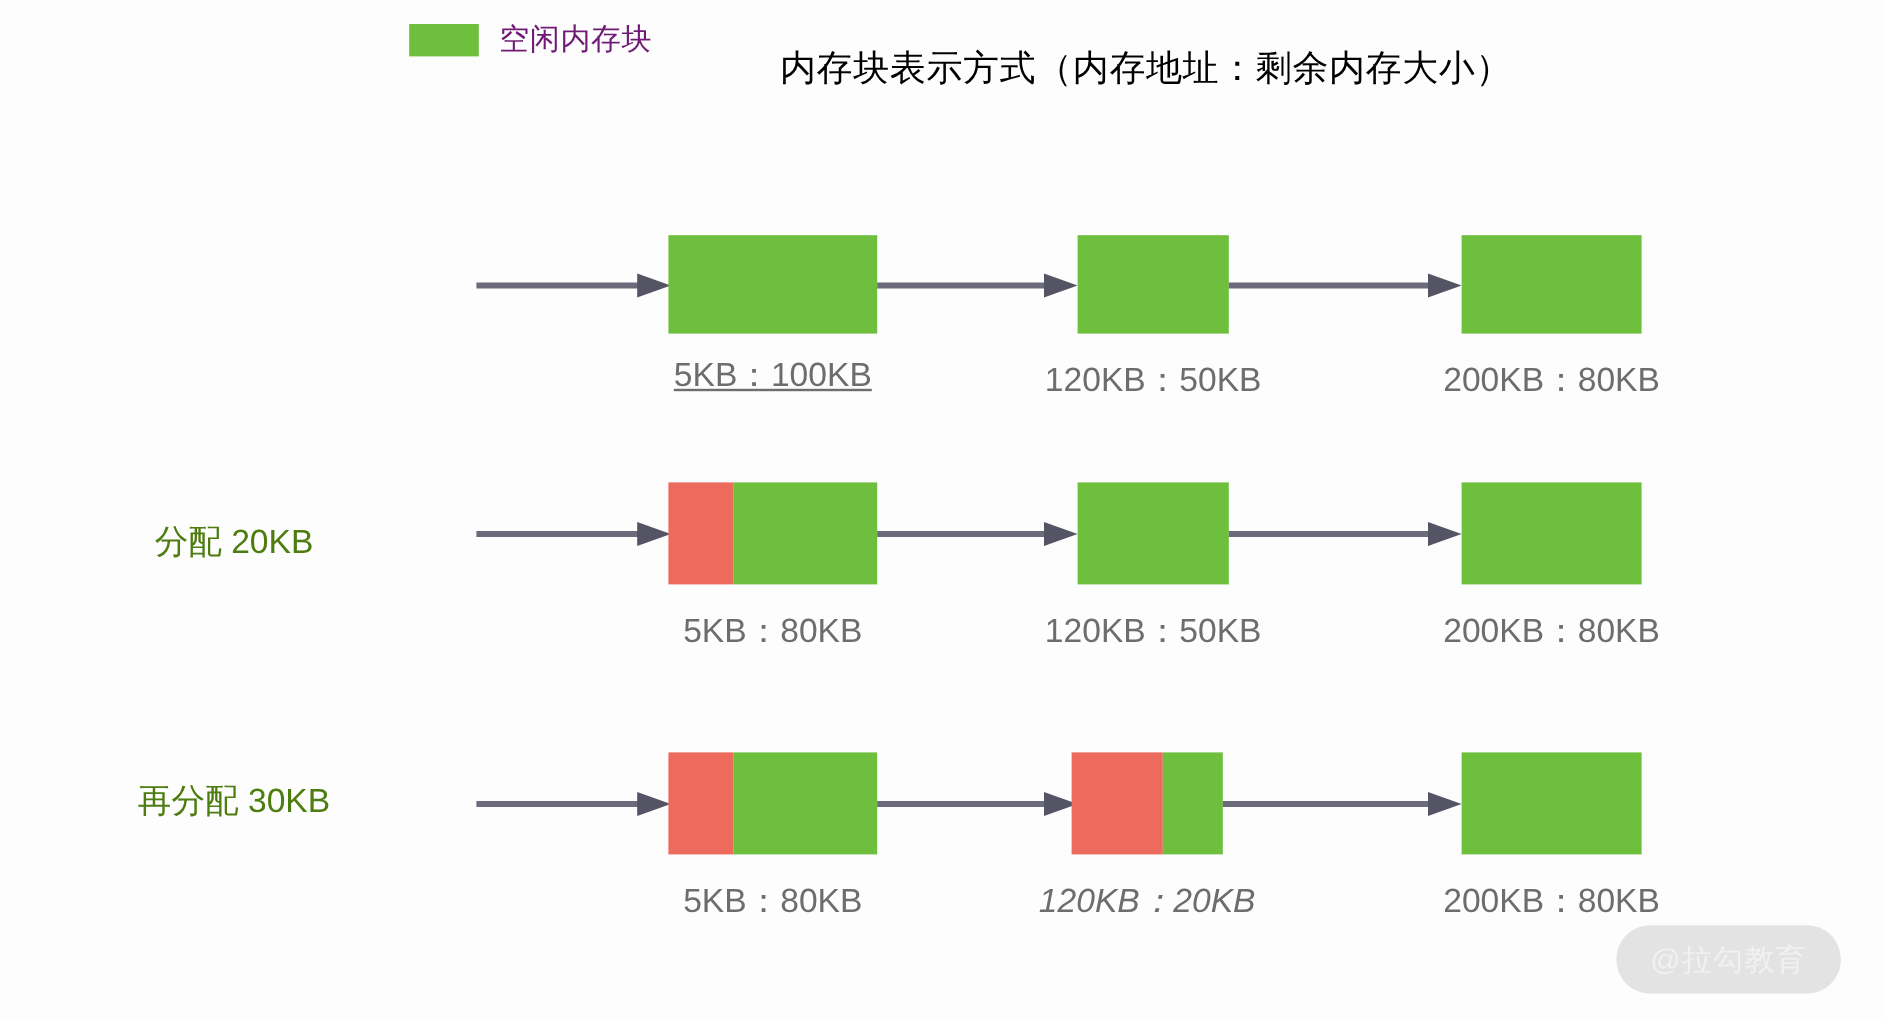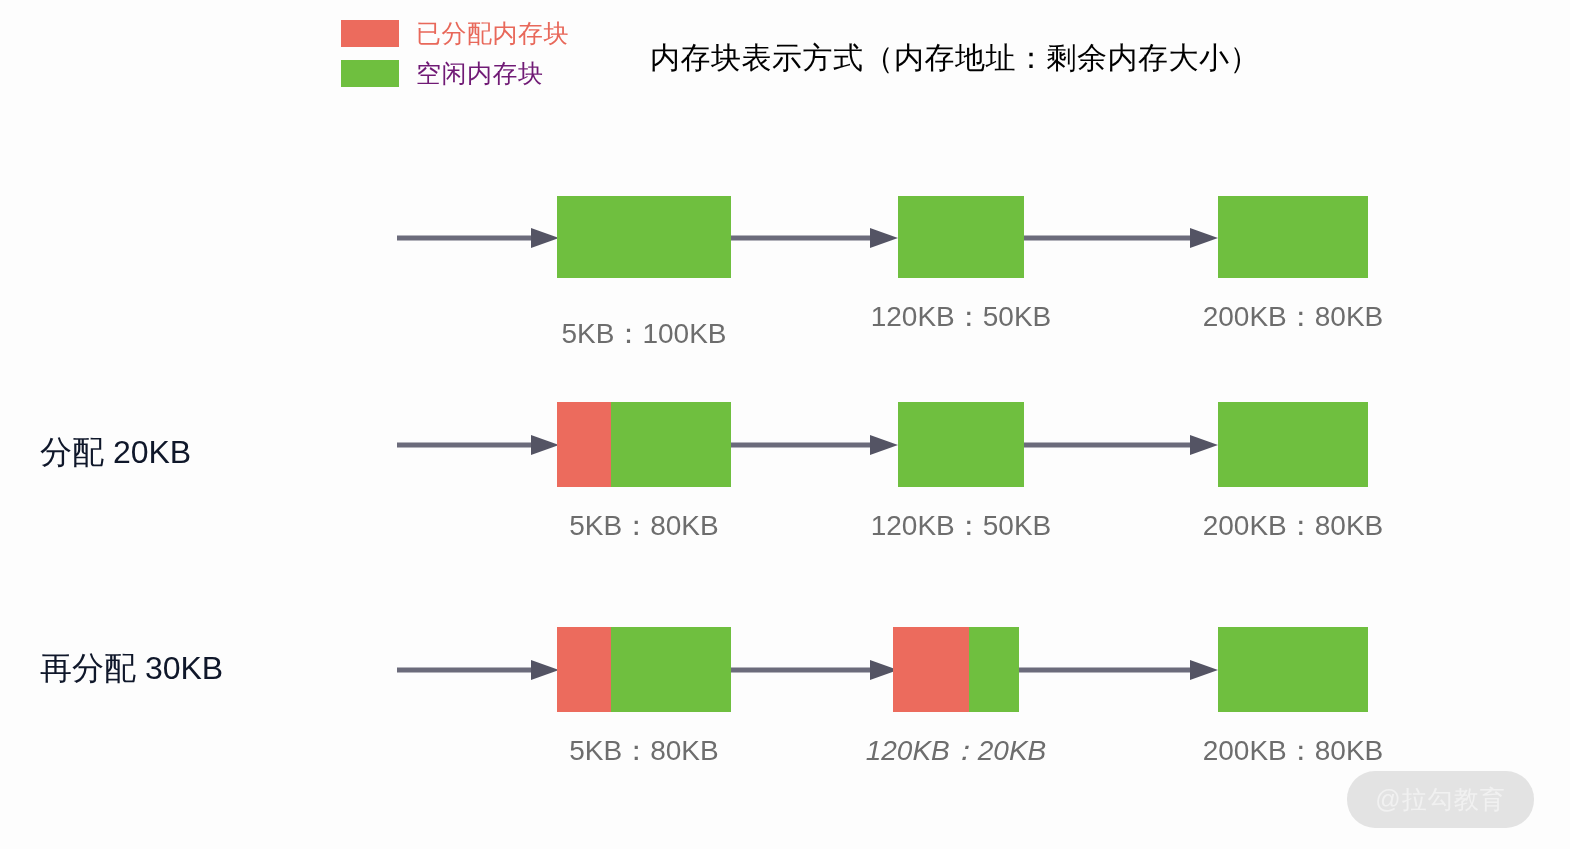--- a/index.html
+++ b/index.html
@@ -59,24 +59,24 @@
   }
 
   
   .row {
     position: absolute;
     left: 0;
     width: 1570px;
   }
   .row-label {
     position: absolute;
-    text-align: left;
-    font-size: 32px;
+    text-align: center;
+    font-size: 28px;
     line-height: 36px;
-    color: #0f172a;
+    color: #4d7c0f;
     white-space: nowrap;
   }
 
   
   .block {
     position: absolute;
     display: flex;
     box-sizing: border-box;
   }
   .seg { height: 100%; }
@@ -118,44 +118,40 @@
     letter-spacing: 1px;
   }
 </style>
 </head>
 <body>
 
 <div id="canvas">
 
   <div class="legend">
     <div class="legend-row">
-      <div class="legend-swatch" style="background:#ec6b5d;"></div>
-      <div class="legend-label allocated">已分配内存块</div>
-    </div>
-    <div class="legend-row">
       <div class="legend-swatch" style="background:#6fbf3f;"></div>
       <div class="legend-label free">空闲内存块</div>
     </div>
   </div>
 
   <div class="title">内存块表示方式（内存地址：剩余内存大小）</div>
 
   <div class="row" style="top:0;">
 
     <div class="arrow" style="left:397px; top:228px; width:162px;">
       <svg width="162" height="20" viewBox="0 0 162 20">
         <line x1="0" y1="10" x2="138" y2="10" stroke="#6b6b7b" stroke-width="5"></line>
         <polygon points="134,0 162,10 134,20" fill="#545464"></polygon>
       </svg>
     </div>
 
     <div class="block" style="left:557px; top:196px; width:174px; height:82px;">
       <div class="seg free" style="width:100%;"></div>
     </div>
-    <div class="block-caption" style="left:517px; top:317px; width:254px;">5KB：100KB</div>
+    <div class="block-caption" style="left:517px; top:296px; width:254px;text-decoration:underline;">5KB：100KB</div>
 
     <div class="arrow" style="left:731px; top:228px; width:167px;">
       <svg width="167" height="20" viewBox="0 0 167 20">
         <line x1="0" y1="10" x2="143" y2="10" stroke="#6b6b7b" stroke-width="5"></line>
         <polygon points="139,0 167,10 139,20" fill="#545464"></polygon>
       </svg>
     </div>
 
     <div class="block" style="left:898px; top:196px; width:126px; height:82px;">
       <div class="seg free" style="width:100%;"></div>

